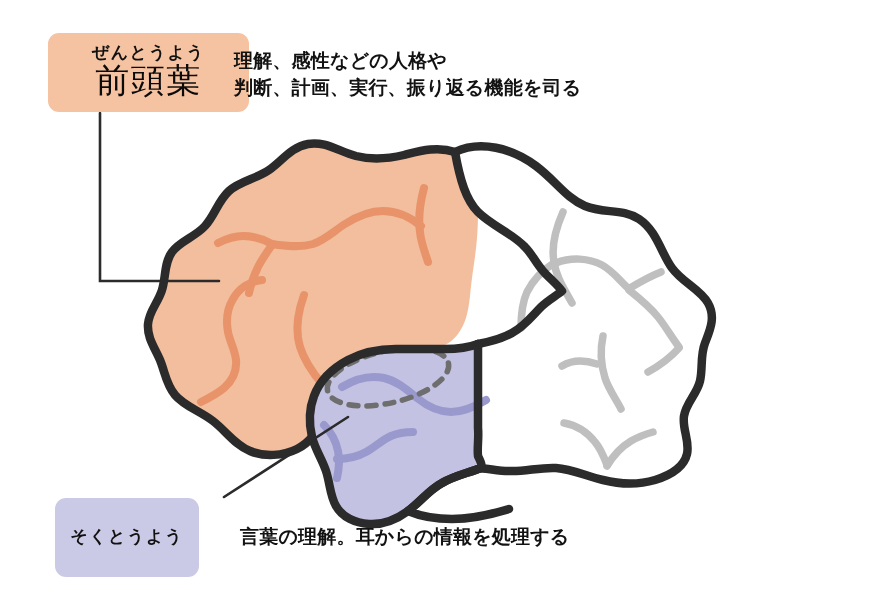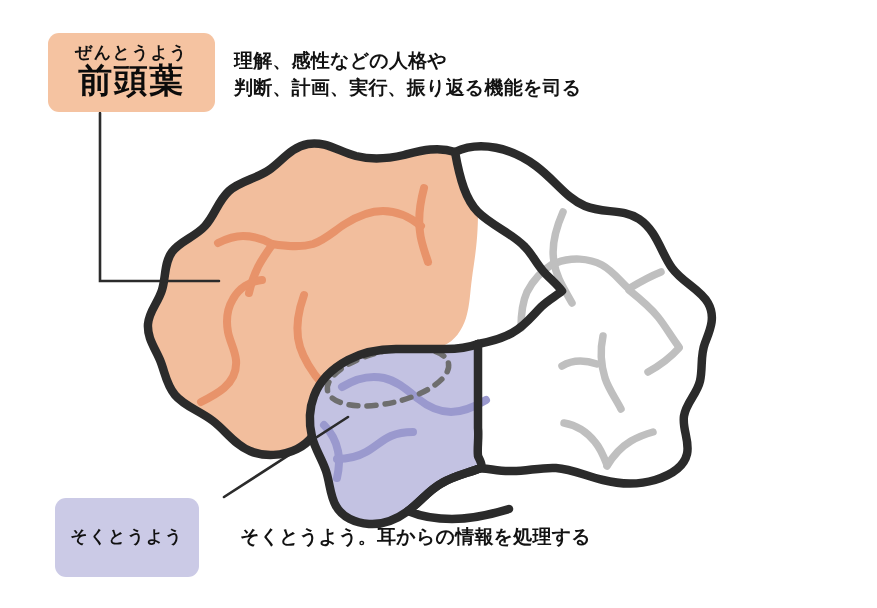--- a/index.html
+++ b/index.html
@@ -49,31 +49,31 @@
   .chip-furigana {
     font-size: 17px;
     font-weight: 700;
     color: #111111;
     letter-spacing: 1.5px;
     line-height: 1.05;
     white-space: nowrap;
   }
   .chip-name {
     font-size: 34px;
-    font-weight: 700;
+    font-weight: 400;
     color: #0b0b0b;
     letter-spacing: 1.5px;
     line-height: 1.12;
     white-space: nowrap;
   }
 
   #chip-frontal {
     left: 48px;
     top: 33px;
-    width: 167px;
+    width: 201px;
     height: 79px;
   }
   #chip-temporal {
     left: 55px;
     top: 498px;
     width: 144px;
     height: 79px;
   }
 
   
@@ -290,15 +290,15 @@
     <div class="chip-name">前頭葉</div>
   </div>
 
   <div id="desc-frontal" class="desc">理解、感性などの人格や
 判断、計画、実行、振り返る機能を司る</div>
 
   <div id="chip-temporal" class="lobe-chip" style="background:#CBCAE6;">
     <div class="chip-furigana">そくとうよう</div>
   </div>
 
-  <div id="desc-temporal" class="desc">そくとうよう。耳からの情報を処理する</div>
+  <div id="desc-temporal" class="desc">言葉の理解。耳からの情報を処理する</div>
 
 </div>
 
 </body></html>

